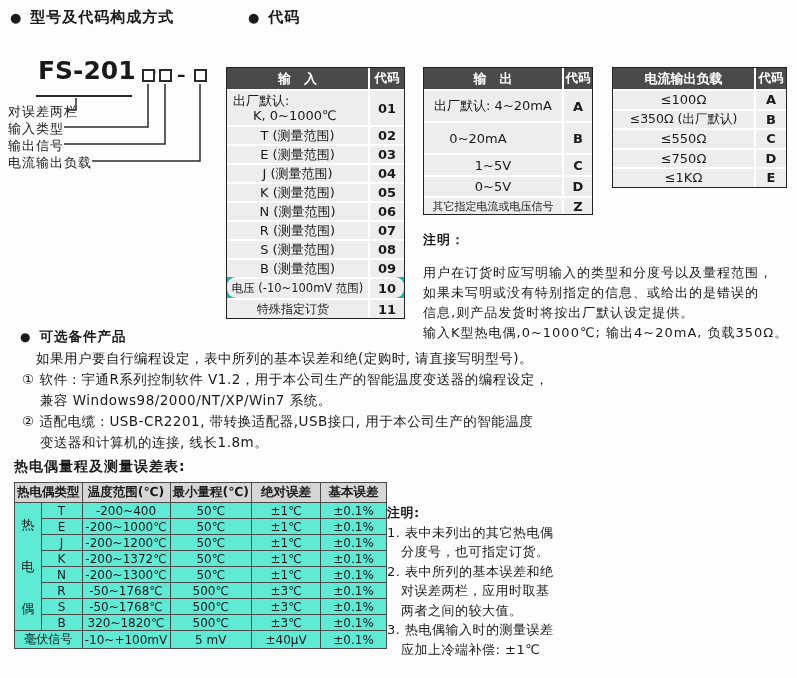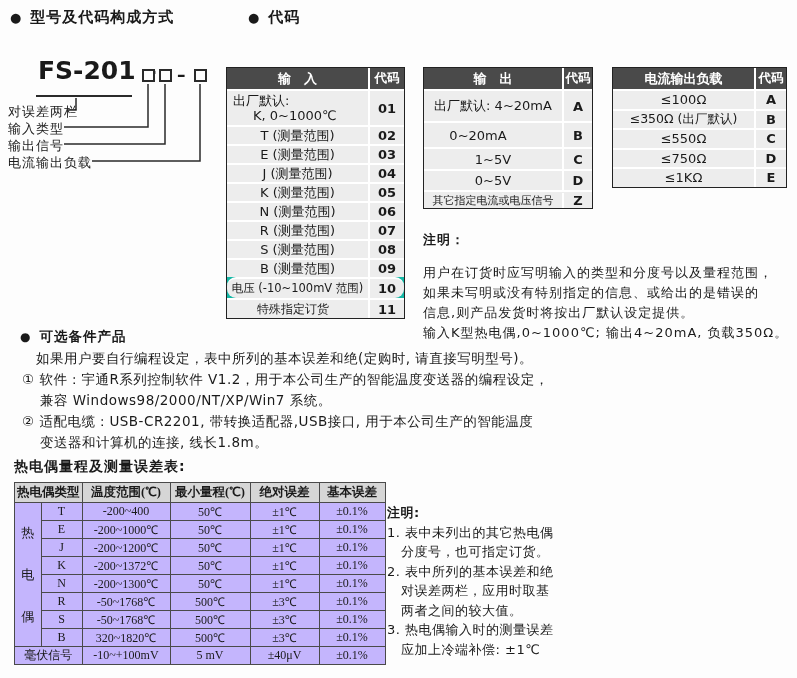--- a/index.html
+++ b/index.html
@@ -41,21 +41,21 @@
   
   #accessories { position:absolute; left:20px; top:326px; width:570px; font-size:13.5px; line-height:21px; letter-spacing:0.5px; }
   #accessories .acc-title { font-weight:bold; letter-spacing:1px; }
   #accessories .acc-title .dot { margin-right:8px; font-size:12px; }
   .pl16 { padding-left:16px; }
   .pl2  { padding-left:2px; }
   .pl20 { padding-left:20px; }
 
   
   #thermo-title { position:absolute; left:14px; top:458px; font-size:14px; font-weight:bold; letter-spacing:1px; }
-  #thermo-table { position:absolute; left:14px; top:482px; border-collapse:collapse; font-size:12px; background:#c4b5fd;font-family:Liberation Serif, serif; }
+  #thermo-table { position:absolute; left:14px; top:482px; border-collapse:collapse; font-size:12px; background:#5eead4; }
   #thermo-table th, #thermo-table td { border:1px solid #4a4a4a; text-align:center; padding:0 2px; height:16px; font-weight:normal; white-space:nowrap; }
   #thermo-table th { background:#d6d6d6; font-weight:bold; height:20px; font-size:12.5px; }
   .vwrap { display:flex; flex-direction:column; justify-content:space-around; height:126px; font-size:13px; }
 
   
   #thermo-notes { position:absolute; left:387px; top:503px; width:210px; font-size:13px; line-height:19.5px; letter-spacing:0.5px; }
   #thermo-notes .nt { font-weight:bold; }
   #thermo-notes .cont { padding-left:14px; }
 </style>
 </head>
@@ -145,21 +145,21 @@
 
   <div class="ttable t-out" style="left:423px;top:67px;width:170px;">
     <div class="thead">
       <div class="tlabel">输　出</div>
       <div class="tcode">代码</div>
     </div>
     <div class="trow" style="height:32px;">
         <div class="tlabel">出厂默认: 4~20mA</div>
         <div class="tcode">A</div>
       </div>
-    <div class="trow" style="height:26px;gap:30px;">
+    <div class="trow" style="height:32px;gap:30px;">
         <div class="tlabel">0~20mA</div>
         <div class="tcode">B</div>
       </div>
     <div class="trow" style="height:22px;">
         <div class="tlabel">1~5V</div>
         <div class="tcode">C</div>
       </div>
     <div class="trow" style="height:21px;">
         <div class="tlabel">0~5V</div>
         <div class="tcode">D</div>

